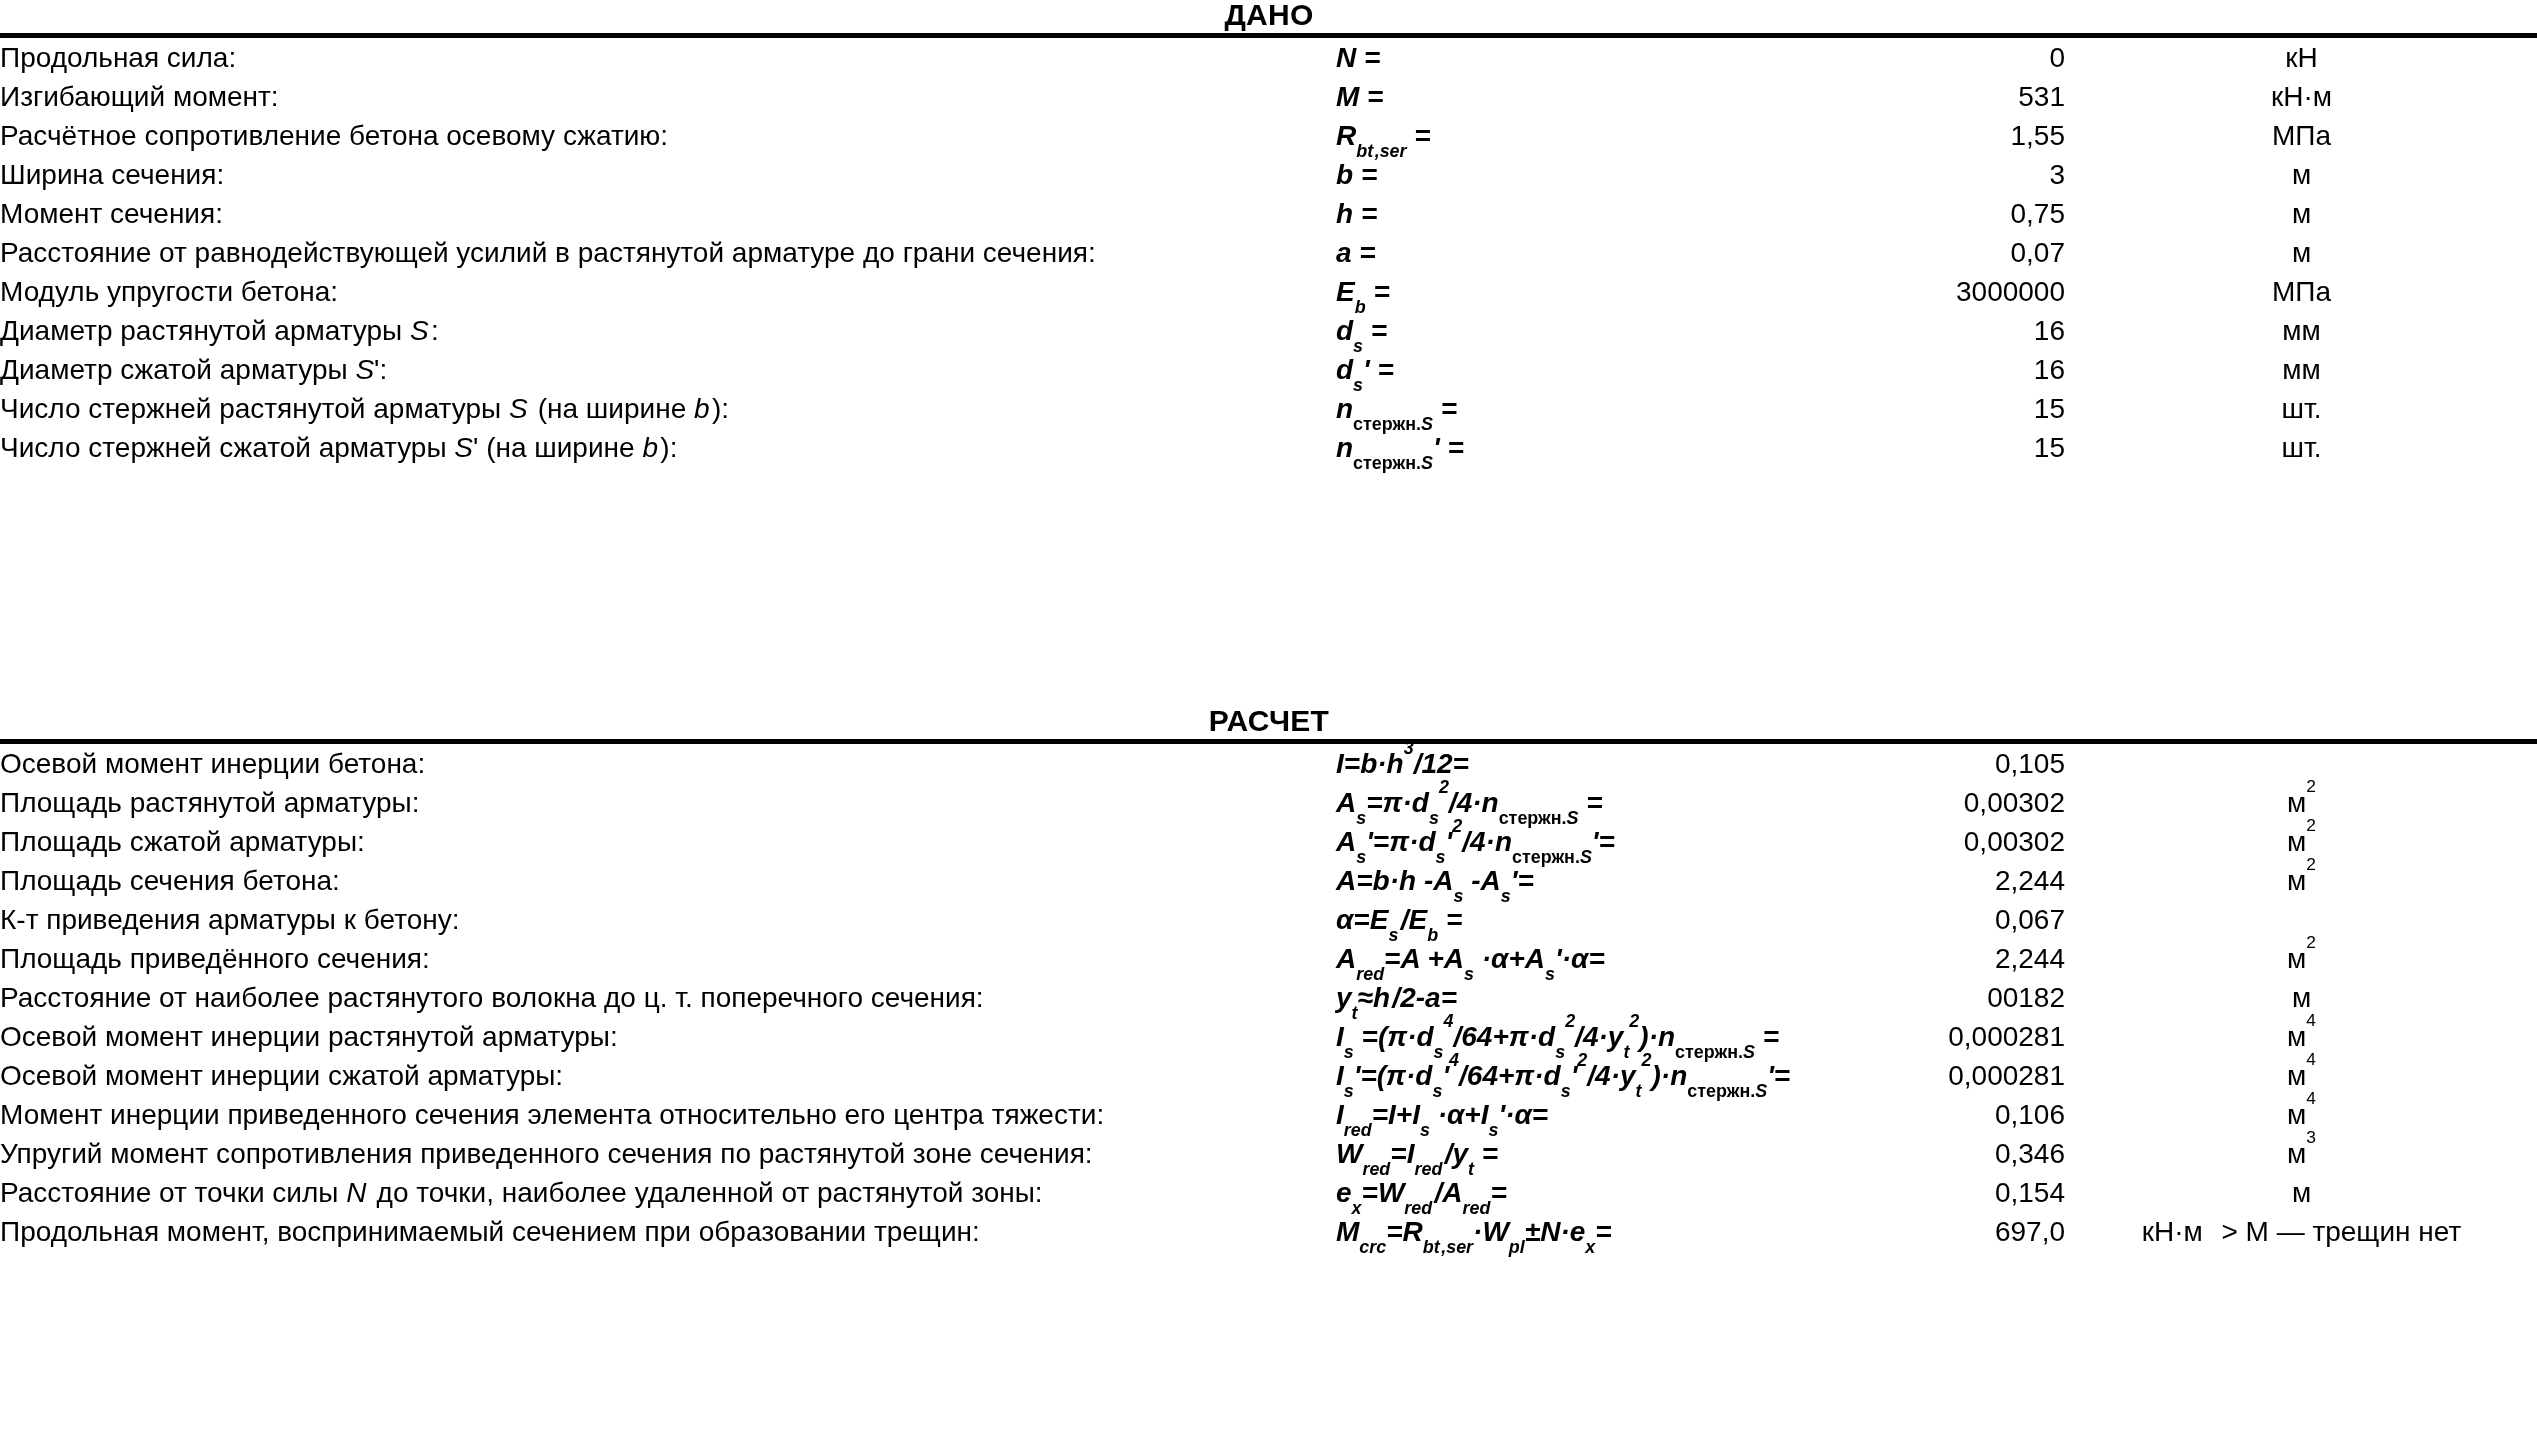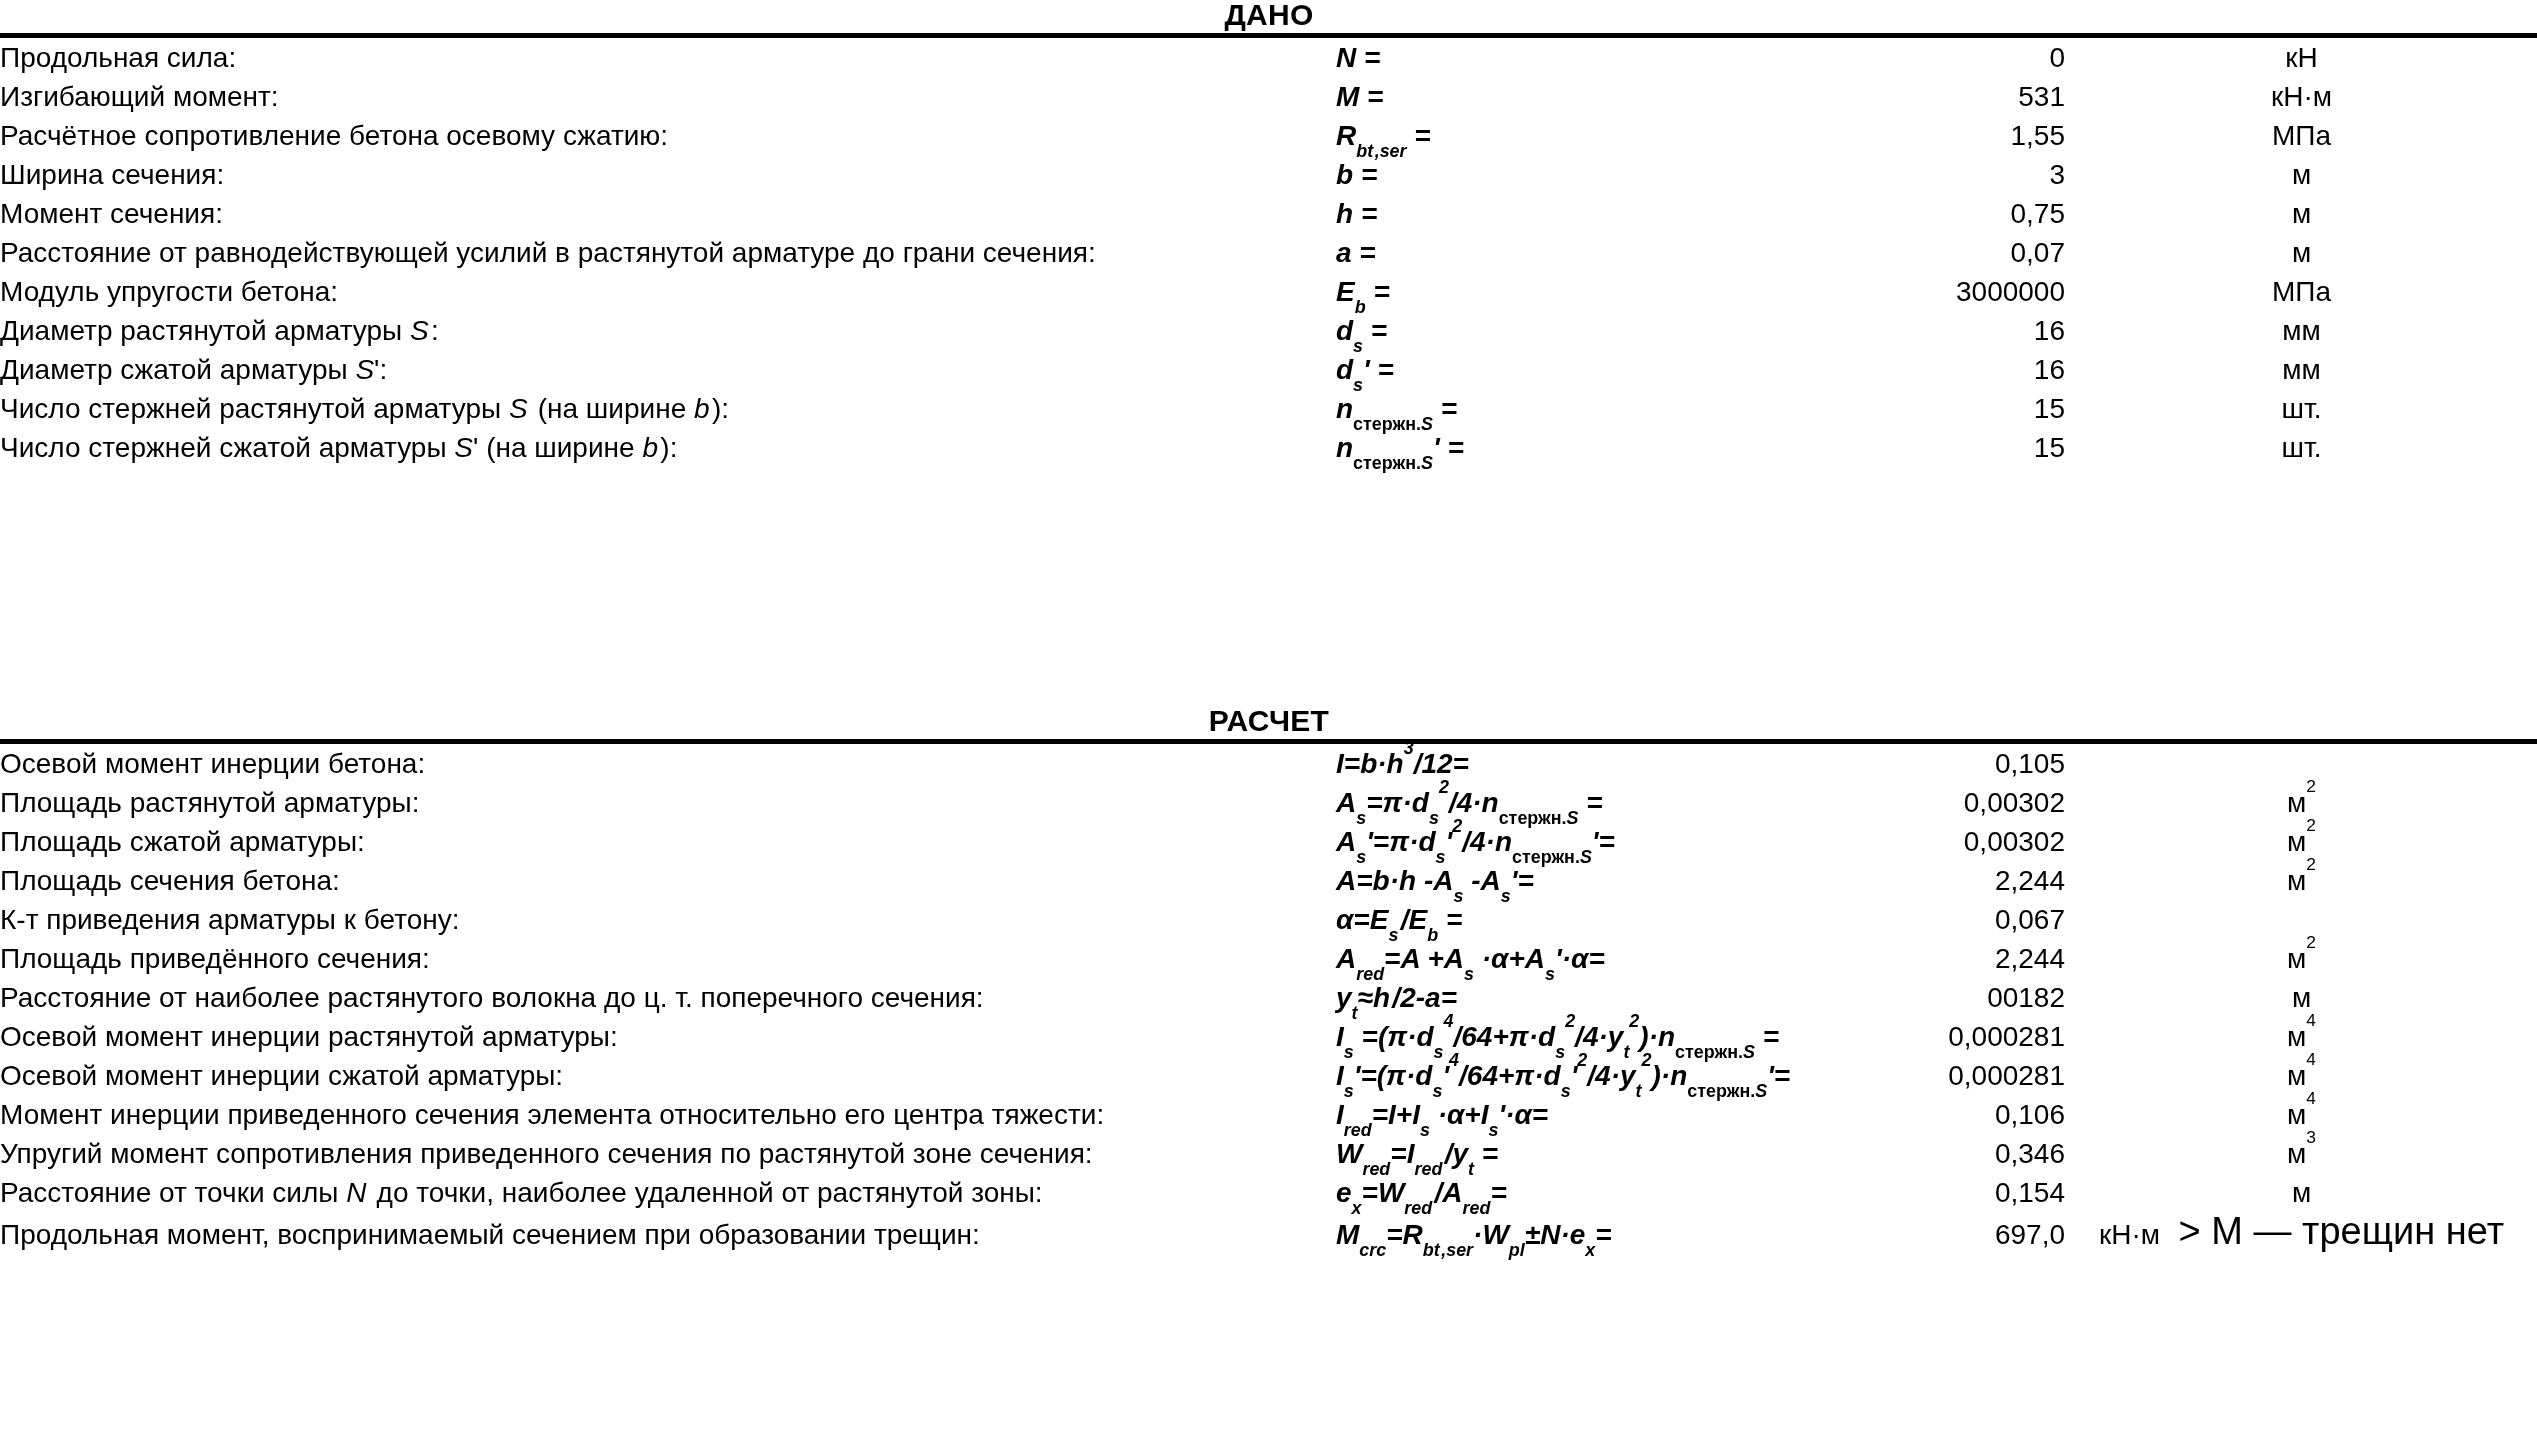--- a/index.html
+++ b/index.html
@@ -99,21 +99,21 @@
   sub { bottom: -0.30em; }
   sup { top: -0.52em; }
 
   .unit sup, .val sup {
     font-weight: normal;
     font-size: 0.62em;
     top: -0.55em;
   }
 
   .note {
-    font-size: 38px;
+    font-size: 28px;
     line-height: 39px;
     padding-left: 18.6px;
     white-space: nowrap;
   }
 
   .block-given { position: absolute; top: 0;    left: 0; width: 2538px; }
   .block-calc  { position: absolute; top: 706px; left: 0; width: 2538px; }
 </style>
 </head>
 <body>

